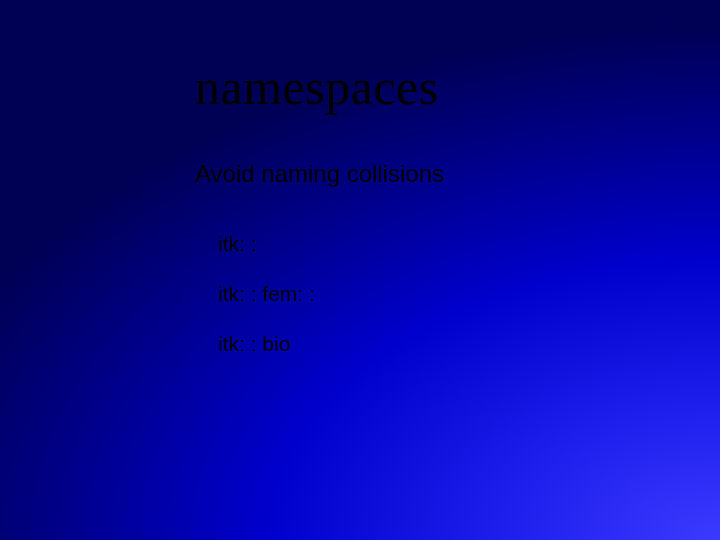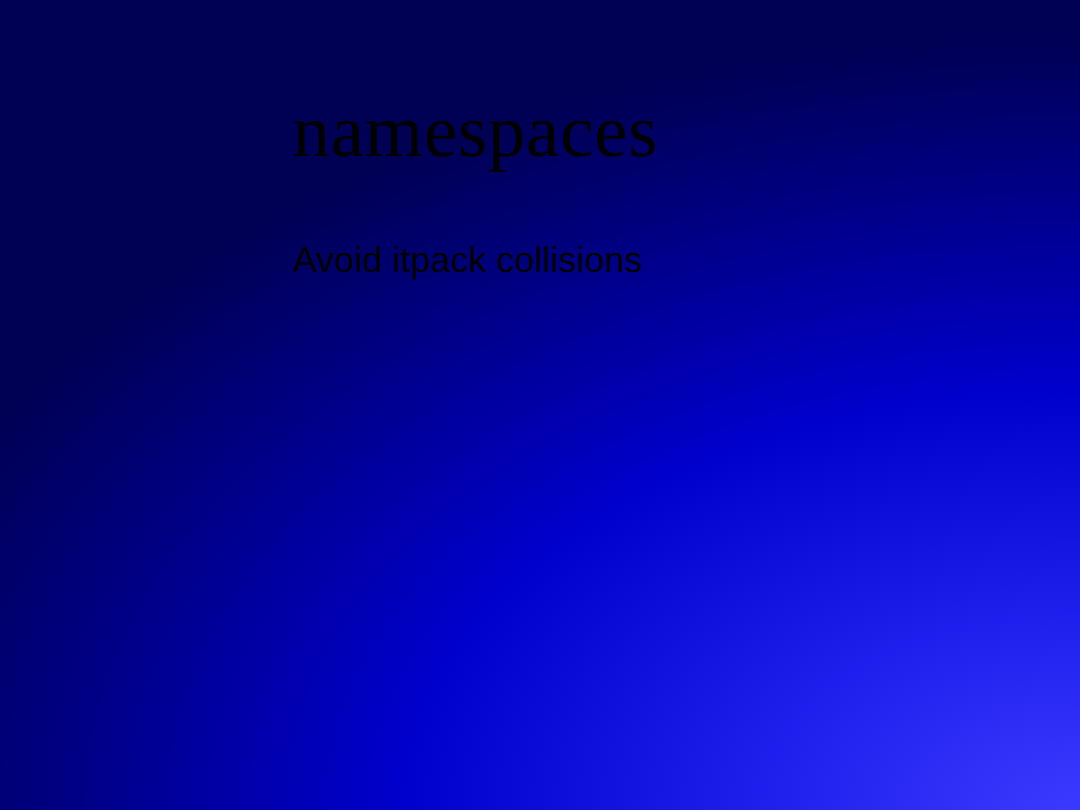--- a/index.html
+++ b/index.html
@@ -47,16 +47,19 @@
   .list div {
     margin-bottom: 26px;
     font-weight: 400;
   }
 </style>
 </head>
 <body>
 
 <div class="slide">
   <div class="title">namespaces</div>
-  <div class="subtitle">Avoid itpack collisions</div>
+  <div class="subtitle">Avoid naming collisions</div>
   <div class="list">
+    <div>itk: :</div>
+    <div>itk: : fem: :</div>
+    <div>itk: : bio</div>
   </div>
 </div>
 
 </body></html>

